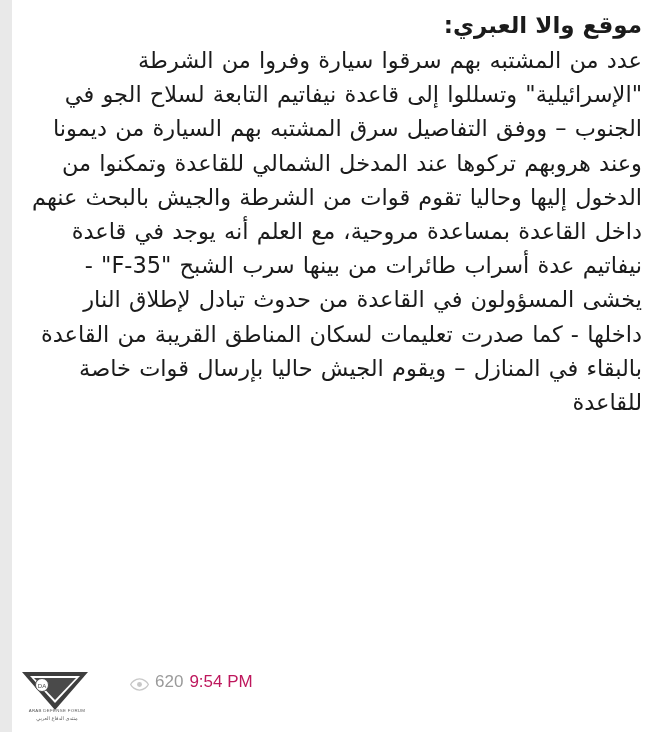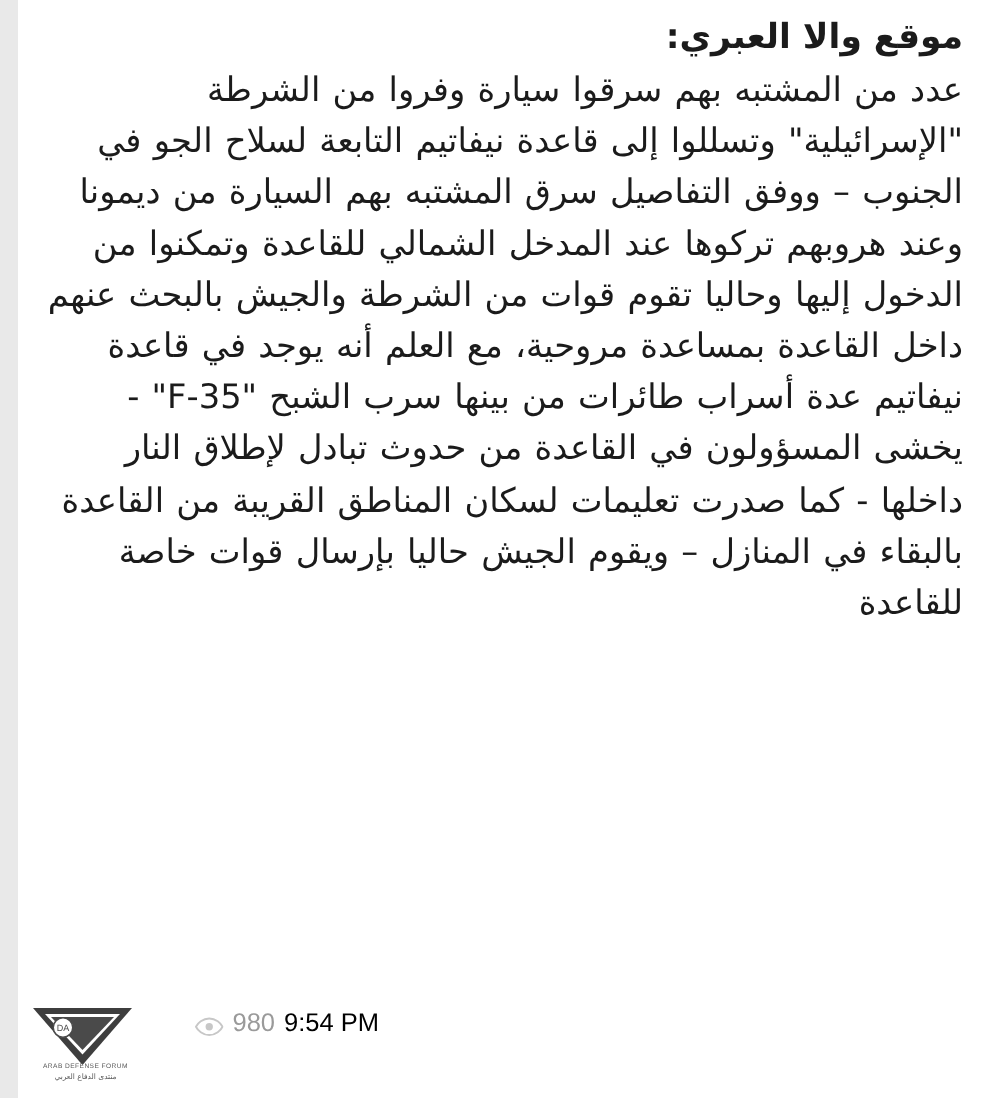--- a/index.html
+++ b/index.html
@@ -71,21 +71,21 @@
     height: 13px;
     opacity: 0.55;
   }
   .views-count {
     font-size: 17px;
     color: #9a9a9a;
     font-family: "Liberation Sans", sans-serif;
   }
   .timestamp {
     font-size: 17px;
-    color: #000000;
+    color: #be185d;
     font-family: "Liberation Sans", sans-serif;
   }
   
   .watermark {
     position: absolute;
     left: 6px;
     bottom: 4px;
     width: 74px;
     height: 58px;
     opacity: 0.85;
@@ -121,21 +121,21 @@
 
     <div class="msg-body">عدد من المشتبه بهم سرقوا سيارة وفروا من الشرطة "الإسرائيلية" وتسللوا إلى قاعدة نيفاتيم التابعة لسلاح الجو في الجنوب – ووفق التفاصيل سرق المشتبه بهم السيارة من ديمونا وعند هروبهم تركوها عند المدخل الشمالي للقاعدة وتمكنوا من الدخول إليها وحاليا تقوم قوات من الشرطة والجيش بالبحث عنهم داخل القاعدة بمساعدة مروحية، مع العلم أنه يوجد في قاعدة نيفاتيم عدة أسراب طائرات من بينها سرب الشبح "F-35" - يخشى المسؤولون في القاعدة من حدوث تبادل لإطلاق النار داخلها - كما صدرت تعليمات لسكان المناطق القريبة من القاعدة بالبقاء في المنازل – ويقوم الجيش حاليا بإرسال قوات خاصة للقاعدة</div>
 
     <div class="msg-footer">
       <span class="eye-icon">
         <svg viewBox="0 0 24 16" width="19" height="13" aria-hidden="true">
           <path d="M12 1C6.5 1 2.2 5.1 0.8 8c1.4 2.9 5.7 7 11.2 7s9.8-4.1 11.2-7C21.8 5.1 17.5 1 12 1z" fill="none" stroke="#9a9a9a" stroke-width="1.6"></path>
           <circle cx="12" cy="8" r="3.1" fill="#9a9a9a"></circle>
         </svg>
       </span>
-      <span class="views-count">980</span>
+      <span class="views-count">620</span>
       <span class="timestamp">9:54 PM</span>
     </div>
 
     <div class="watermark">
       <svg viewBox="0 0 74 58" width="74" height="58" aria-hidden="true">
         <path d="M4 2 H70 L37 40 Z" fill="#1d1d1d"></path>
         <path d="M12 6 H62 L37 33 Z" fill="#ffffff"></path>
         <path d="M16 8 H58 L37 30 Z" fill="#2b2b2b"></path>
         <circle cx="24" cy="15" r="6.5" fill="#ffffff" stroke="#2b2b2b" stroke-width="1"></circle>
         <text x="24" y="17.6" font-size="6" text-anchor="middle" fill="#2b2b2b" font-family="Liberation Sans, sans-serif">DA</text>

